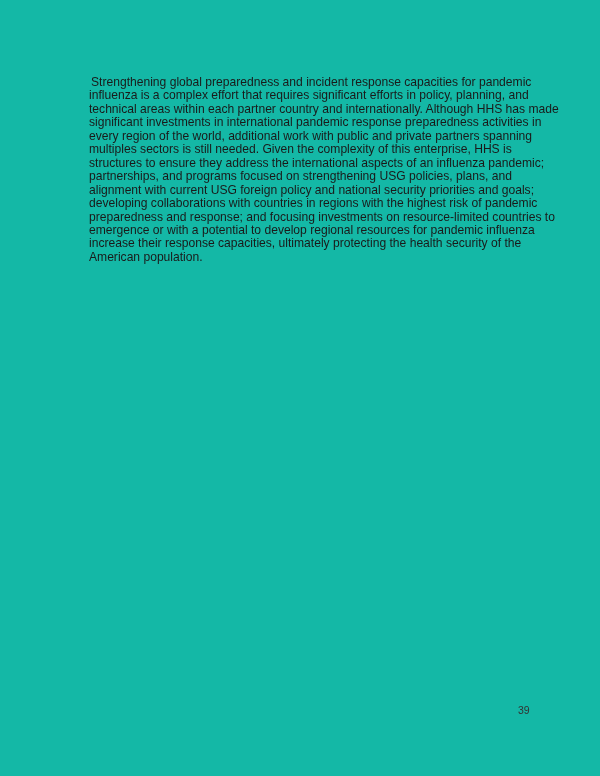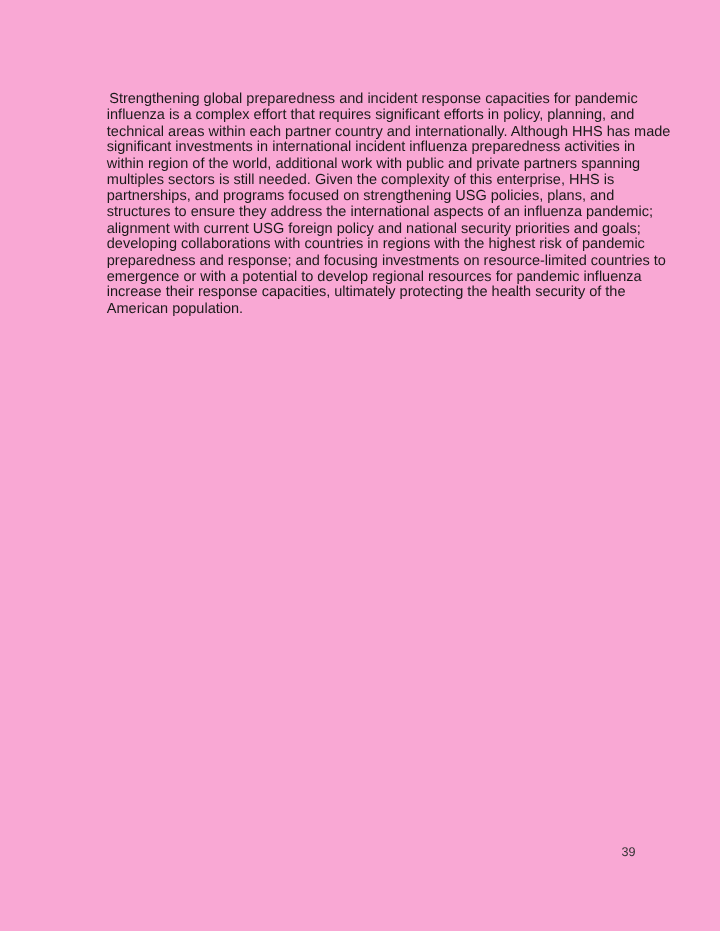--- a/index.html
+++ b/index.html
@@ -1,17 +1,17 @@
 <!DOCTYPE html>
 <html><head>
 <meta charset="utf-8">
 <style>
   html, body { margin: 0; padding: 0; background: #ffffff; }
   body { width: 600px; height: 776px; position: relative; overflow: hidden; }
-  .page { position: absolute; left: 0; top: 0; width: 600px; height: 776px; background: #f9a8d4; }
+  .page { position: absolute; left: 0; top: 0; width: 600px; height: 776px; background: #14b8a6; }
   .body-text {
     position: absolute;
     left: 70px;
     top: 76px;
     width: 470px;
     font-family: "Liberation Sans", sans-serif;
     font-size: 12.1px;
     line-height: 13.45px;
     color: #1a1a1a;
   }
@@ -27,25 +27,25 @@
   }
 </style>
 </head>
 <body>
 
 <div class="page">
   <div class="body-text">
     <span class="line indent">Strengthening global preparedness and incident response capacities for pandemic</span>
     <span class="line">influenza is a complex effort that requires significant efforts in policy, planning, and</span>
     <span class="line">technical areas within each partner country and internationally. Although HHS has made</span>
-    <span class="line">significant investments in international incident influenza preparedness activities in</span>
-    <span class="line">within region of the world, additional work with public and private partners spanning</span>
+    <span class="line">significant investments in international pandemic response preparedness activities in</span>
+    <span class="line">every region of the world, additional work with public and private partners spanning</span>
     <span class="line">multiples sectors is still needed. Given the complexity of this enterprise, HHS is</span>
+    <span class="line">structures to ensure they address the international aspects of an influenza pandemic;</span>
     <span class="line">partnerships, and programs focused on strengthening USG policies, plans, and</span>
-    <span class="line">structures to ensure they address the international aspects of an influenza pandemic;</span>
     <span class="line">alignment with current USG foreign policy and national security priorities and goals;</span>
     <span class="line">developing collaborations with countries in regions with the highest risk of pandemic</span>
     <span class="line">preparedness and response; and focusing investments on resource-limited countries to</span>
     <span class="line">emergence or with a potential to develop regional resources for pandemic influenza</span>
     <span class="line">increase their response capacities, ultimately protecting the health security of the</span>
     <span class="line">American population.</span>
   </div>
   <div class="page-number">39</div>
 </div>
 

